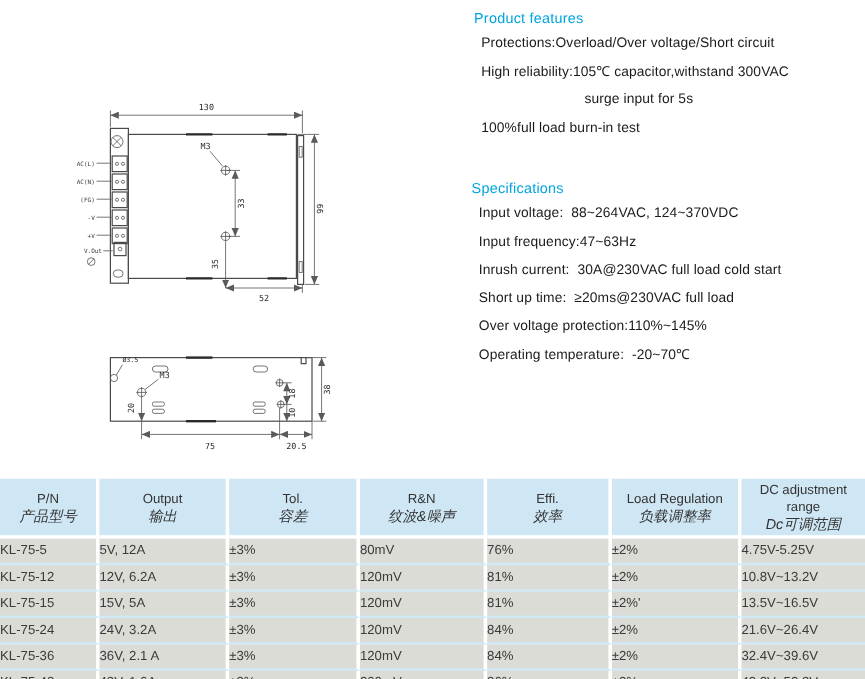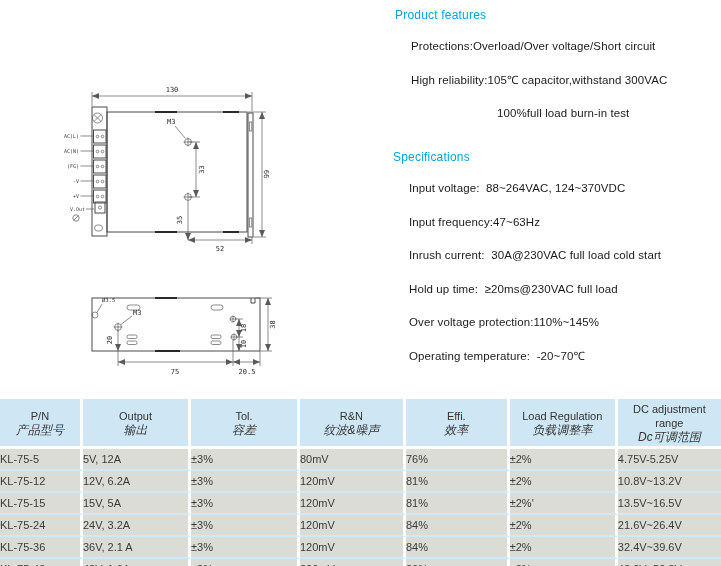--- a/index.html
+++ b/index.html
@@ -19,21 +19,21 @@
   .drw text.t{font-size:5px;fill:#3a3a3a;}
   .drw text.sm{font-size:5.5px;}
   
   .features{position:absolute;left:395px;top:8px;width:322px;}
   .specs{position:absolute;left:393px;top:150px;width:326px;}
   .sec-title{
     font-size:12px;font-weight:normal;color:#00a5df;margin:0 0 5px 0;letter-spacing:0.2px;
   }
   .specs .sec-title{margin-bottom:4px;}
   .ln{
-    margin:16px;font-size:11.5px;line-height:17.5px;color:#1b1b1b;
+    margin:6px;font-size:11.5px;line-height:17.5px;color:#1b1b1b;
     white-space:pre-wrap;letter-spacing:0.1px;
   }
   .features .ln:nth-of-type(3){padding-left:86px;}
   
   .spec-table{
     position:absolute;left:0;top:399px;width:721px;
     border-collapse:separate;border-spacing:0;table-layout:fixed;
   }
   .spec-table th{
     background:#cfe7f5;border-right:3px solid #ffffff;border-bottom:3px solid #ffffff;
@@ -235,29 +235,30 @@
     <line class="dim" x1="178" y1="77" x2="205" y2="77" marker-start="url(#as)" marker-end="url(#ae)"></line>
     <line class="thin" x1="205" y1="66" x2="205" y2="81"></line>
     <text x="192" y="89" text-anchor="middle">20.5</text>
   </g>
 </svg>
 
 <div class="features">
   <h3 class="sec-title">Product features</h3>
   <p class="ln">Protections:Overload/Over voltage/Short circuit</p>
   <p class="ln">High reliability:105℃ capacitor,withstand 300VAC</p>
+  <p class="ln">surge input for 5s</p>
   <p class="ln">100%full load burn-in test</p>
 </div>
 
 <div class="specs">
   <h3 class="sec-title">Specifications</h3>
   <p class="ln">Input voltage:  88~264VAC, 124~370VDC</p>
   <p class="ln">Input frequency:47~63Hz</p>
   <p class="ln">Inrush current:  30A@230VAC full load cold start</p>
-  <p class="ln">Hold up time:  ≥20ms@230VAC full load</p>
+  <p class="ln">Short up time:  ≥20ms@230VAC full load</p>
   <p class="ln">Over voltage protection:110%~145%</p>
   <p class="ln">Operating temperature:  -20~70℃</p>
 </div>
 
 <table class="spec-table">
   <colgroup>
     <col style="width:11.5%">
       <col style="width:15%">
       <col style="width:15.1%">
     <col style="width:14.7%">

